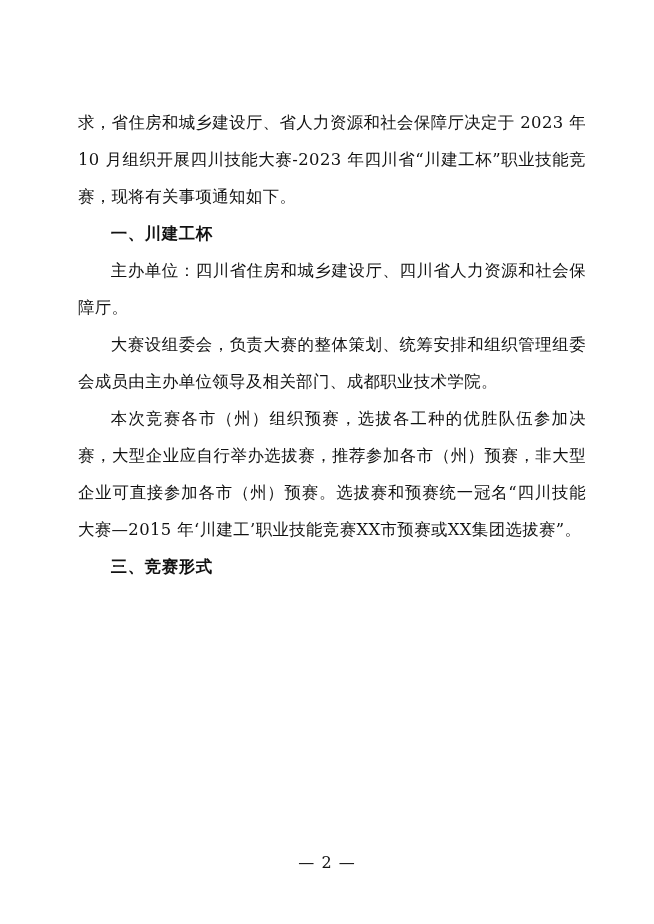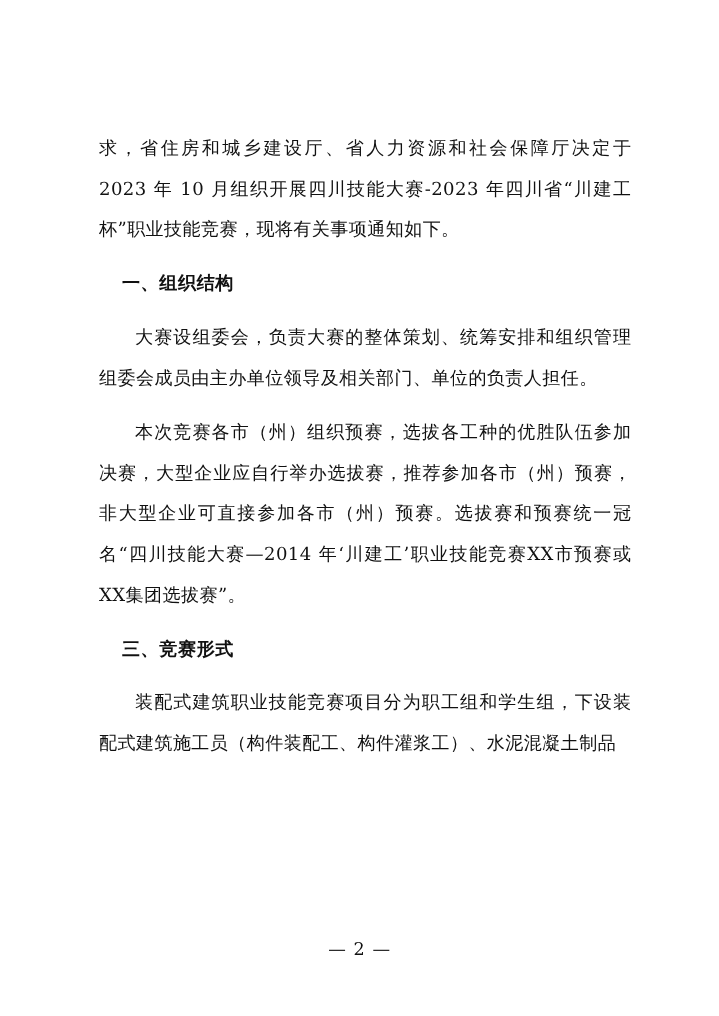--- a/index.html
+++ b/index.html
@@ -23,21 +23,21 @@
   }
   .doc-body {
     font-size: 16.4px;
     line-height: 37px;
     text-align: justify;
     text-justify: inter-ideograph;
     letter-spacing: 0.4px;
     color: #111;
   }
   p.para {
-    margin: 12px;
+    margin: 0;
     text-indent: 2em;
   }
   p.para.noindent {
     text-indent: 0;
   }
   h2.heading {
     margin: 0;
     font-size: 16.4px;
     line-height: 37px;
     font-weight: bold;
@@ -60,32 +60,32 @@
   }
 </style>
 </head>
 <body>
 
 <div class="page">
   <div class="doc-body">
 
     <p class="para noindent">求，省住房和城乡建设厅、省人力资源和社会保障厅决定于 2023 年 10 月组织开展四川技能大赛-2023 年四川省“川建工杯”职业技能竞赛，现将有关事项通知如下。</p>
 
-    <h2 class="heading">一、组织结构</h2>
+    <h2 class="heading">一、川建工杯</h2>
+
+    <p class="para">主办单位：四川省住房和城乡建设厅、四川省人力资源和社会保障厅。</p>
 
 
-
-    <p class="para">大赛设组委会，负责大赛的整体策划、统筹安排和组织管理组委会成员由主办单位领导及相关部门、单位的负责人担任。</p>
+    <p class="para">大赛设组委会，负责大赛的整体策划、统筹安排和组织管理组委会成员由主办单位领导及相关部门、成都职业技术学院。</p>
 
 
-    <p class="para">本次竞赛各市（州）组织预赛，选拔各工种的优胜队伍参加决赛，大型企业应自行举办选拔赛，推荐参加各市（州）预赛，非大型企业可直接参加各市（州）预赛。选拔赛和预赛统一冠名“四川技能大赛—2014 年‘川建工’职业技能竞赛XX市预赛或XX集团选拔赛”。</p>
+    <p class="para">本次竞赛各市（州）组织预赛，选拔各工种的优胜队伍参加决赛，大型企业应自行举办选拔赛，推荐参加各市（州）预赛，非大型企业可直接参加各市（州）预赛。选拔赛和预赛统一冠名“四川技能大赛—2015 年‘川建工’职业技能竞赛XX市预赛或XX集团选拔赛”。</p>
 
     <h2 class="heading">三、竞赛形式</h2>
 
 
-    <p class="para">装配式建筑职业技能竞赛项目分为职工组和学生组，下设装配式建筑施工员（构件装配工、构件灌浆工）、水泥混凝土制品</p>
 
   </div>
 
   <div class="footer">
     <span class="pagenum">— 2 —</span>
   </div>
 </div>
 
 </body></html>

